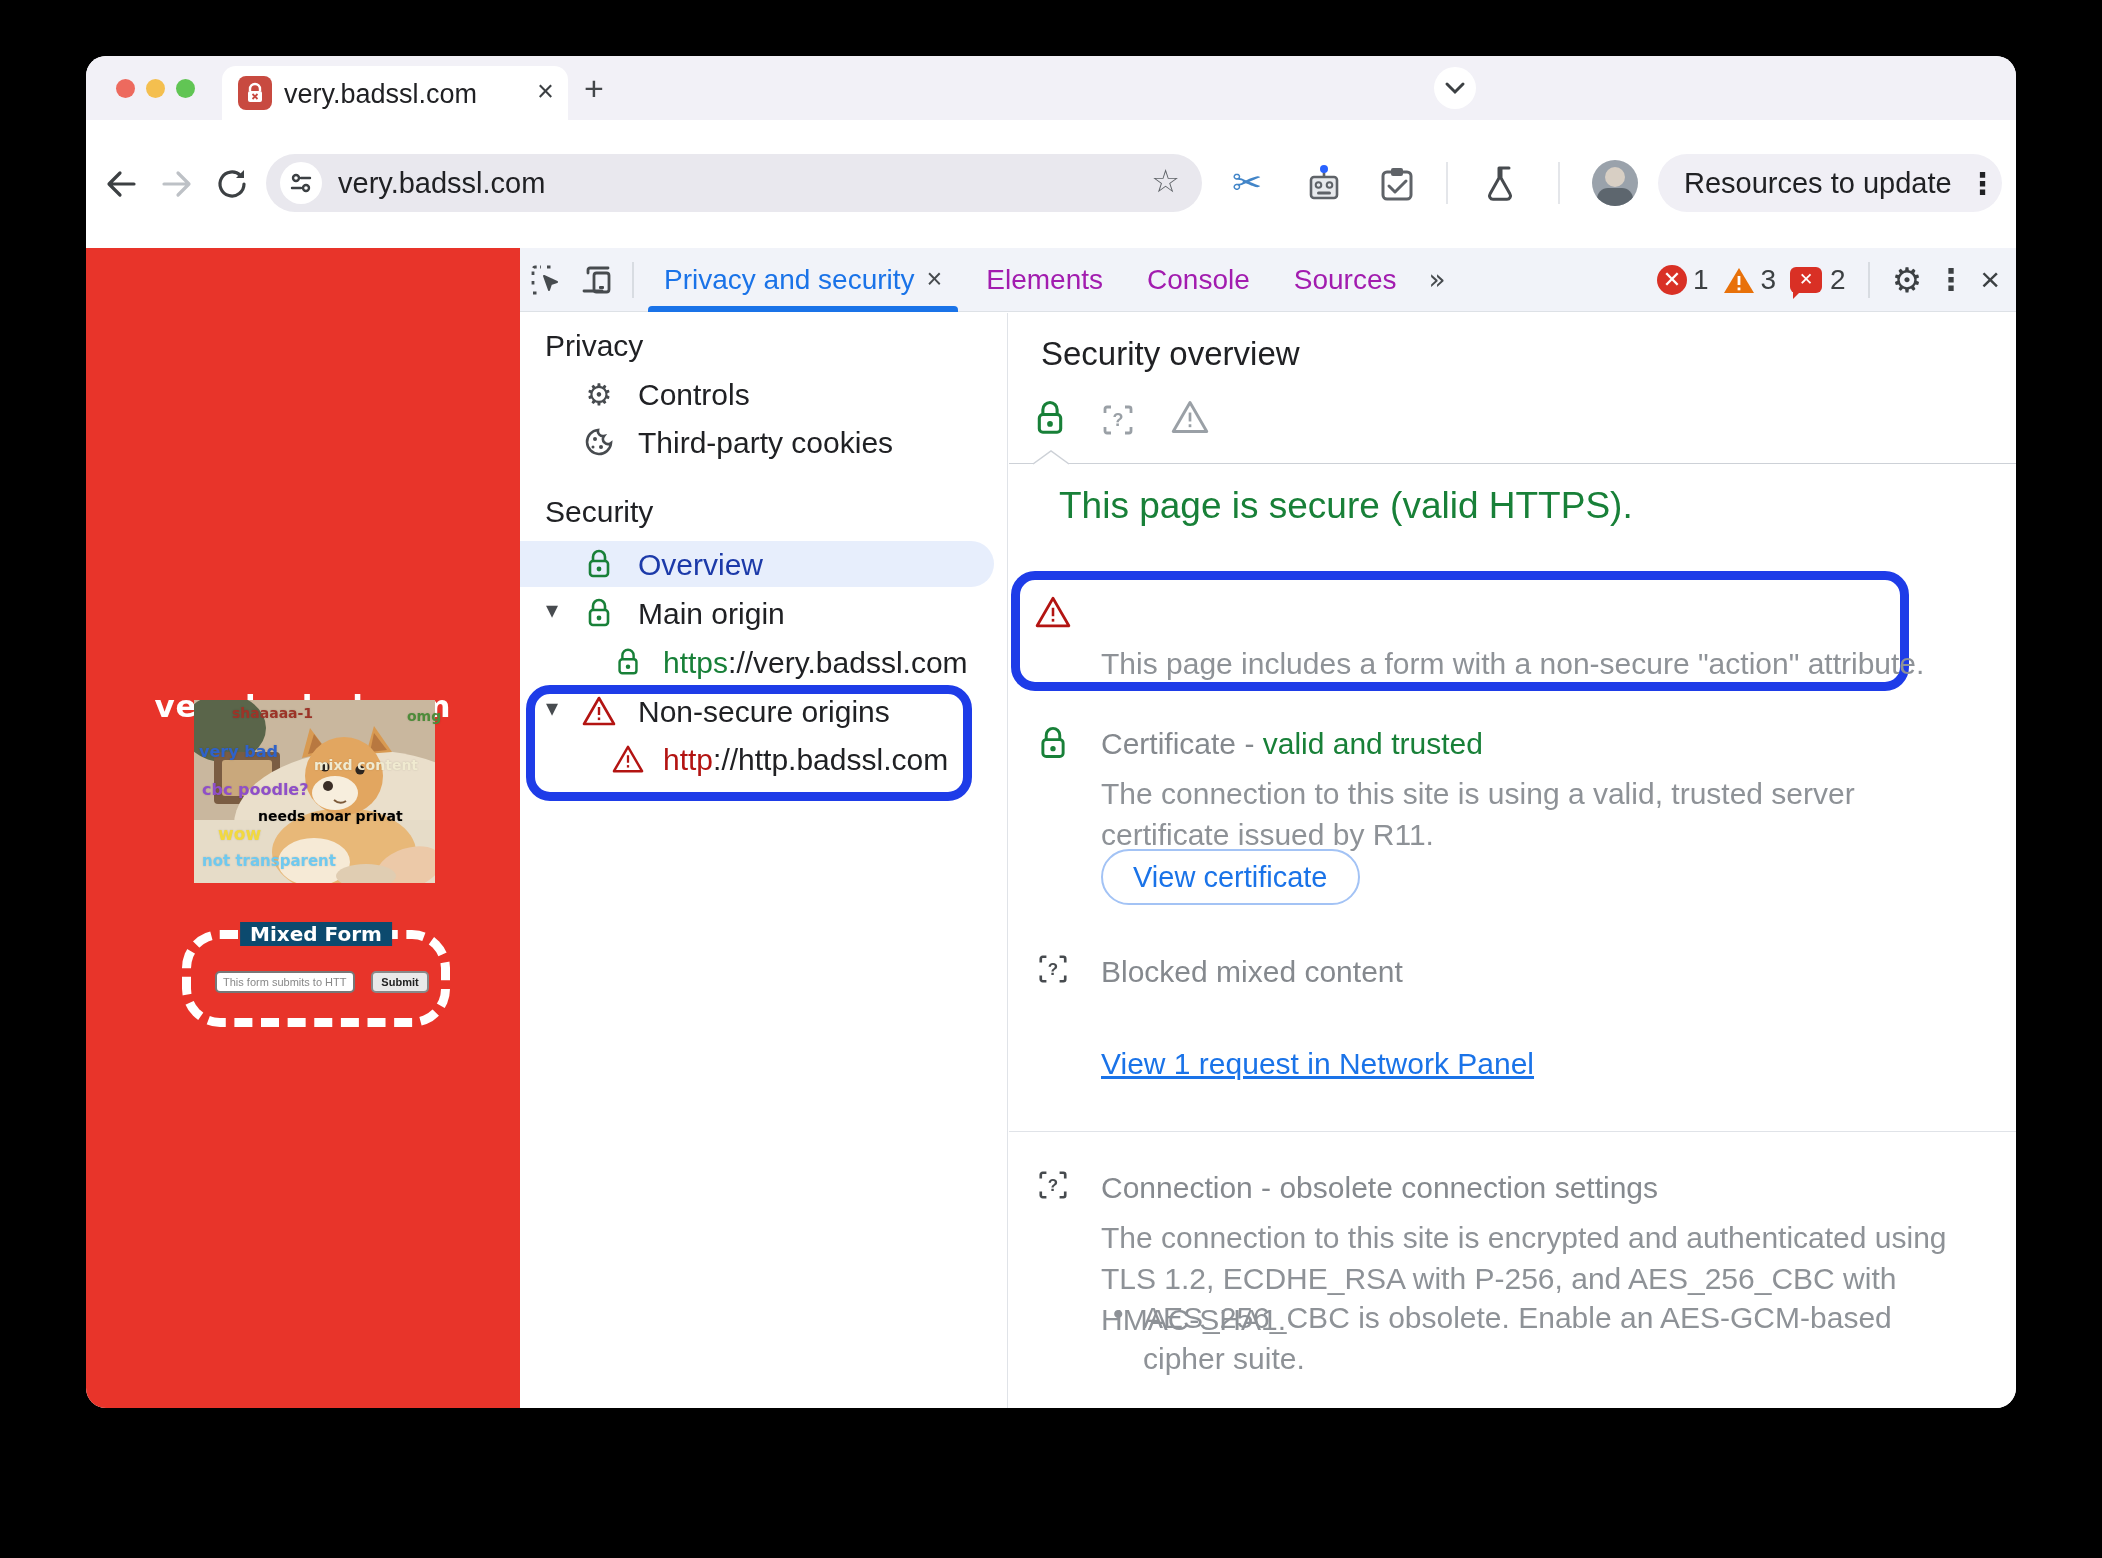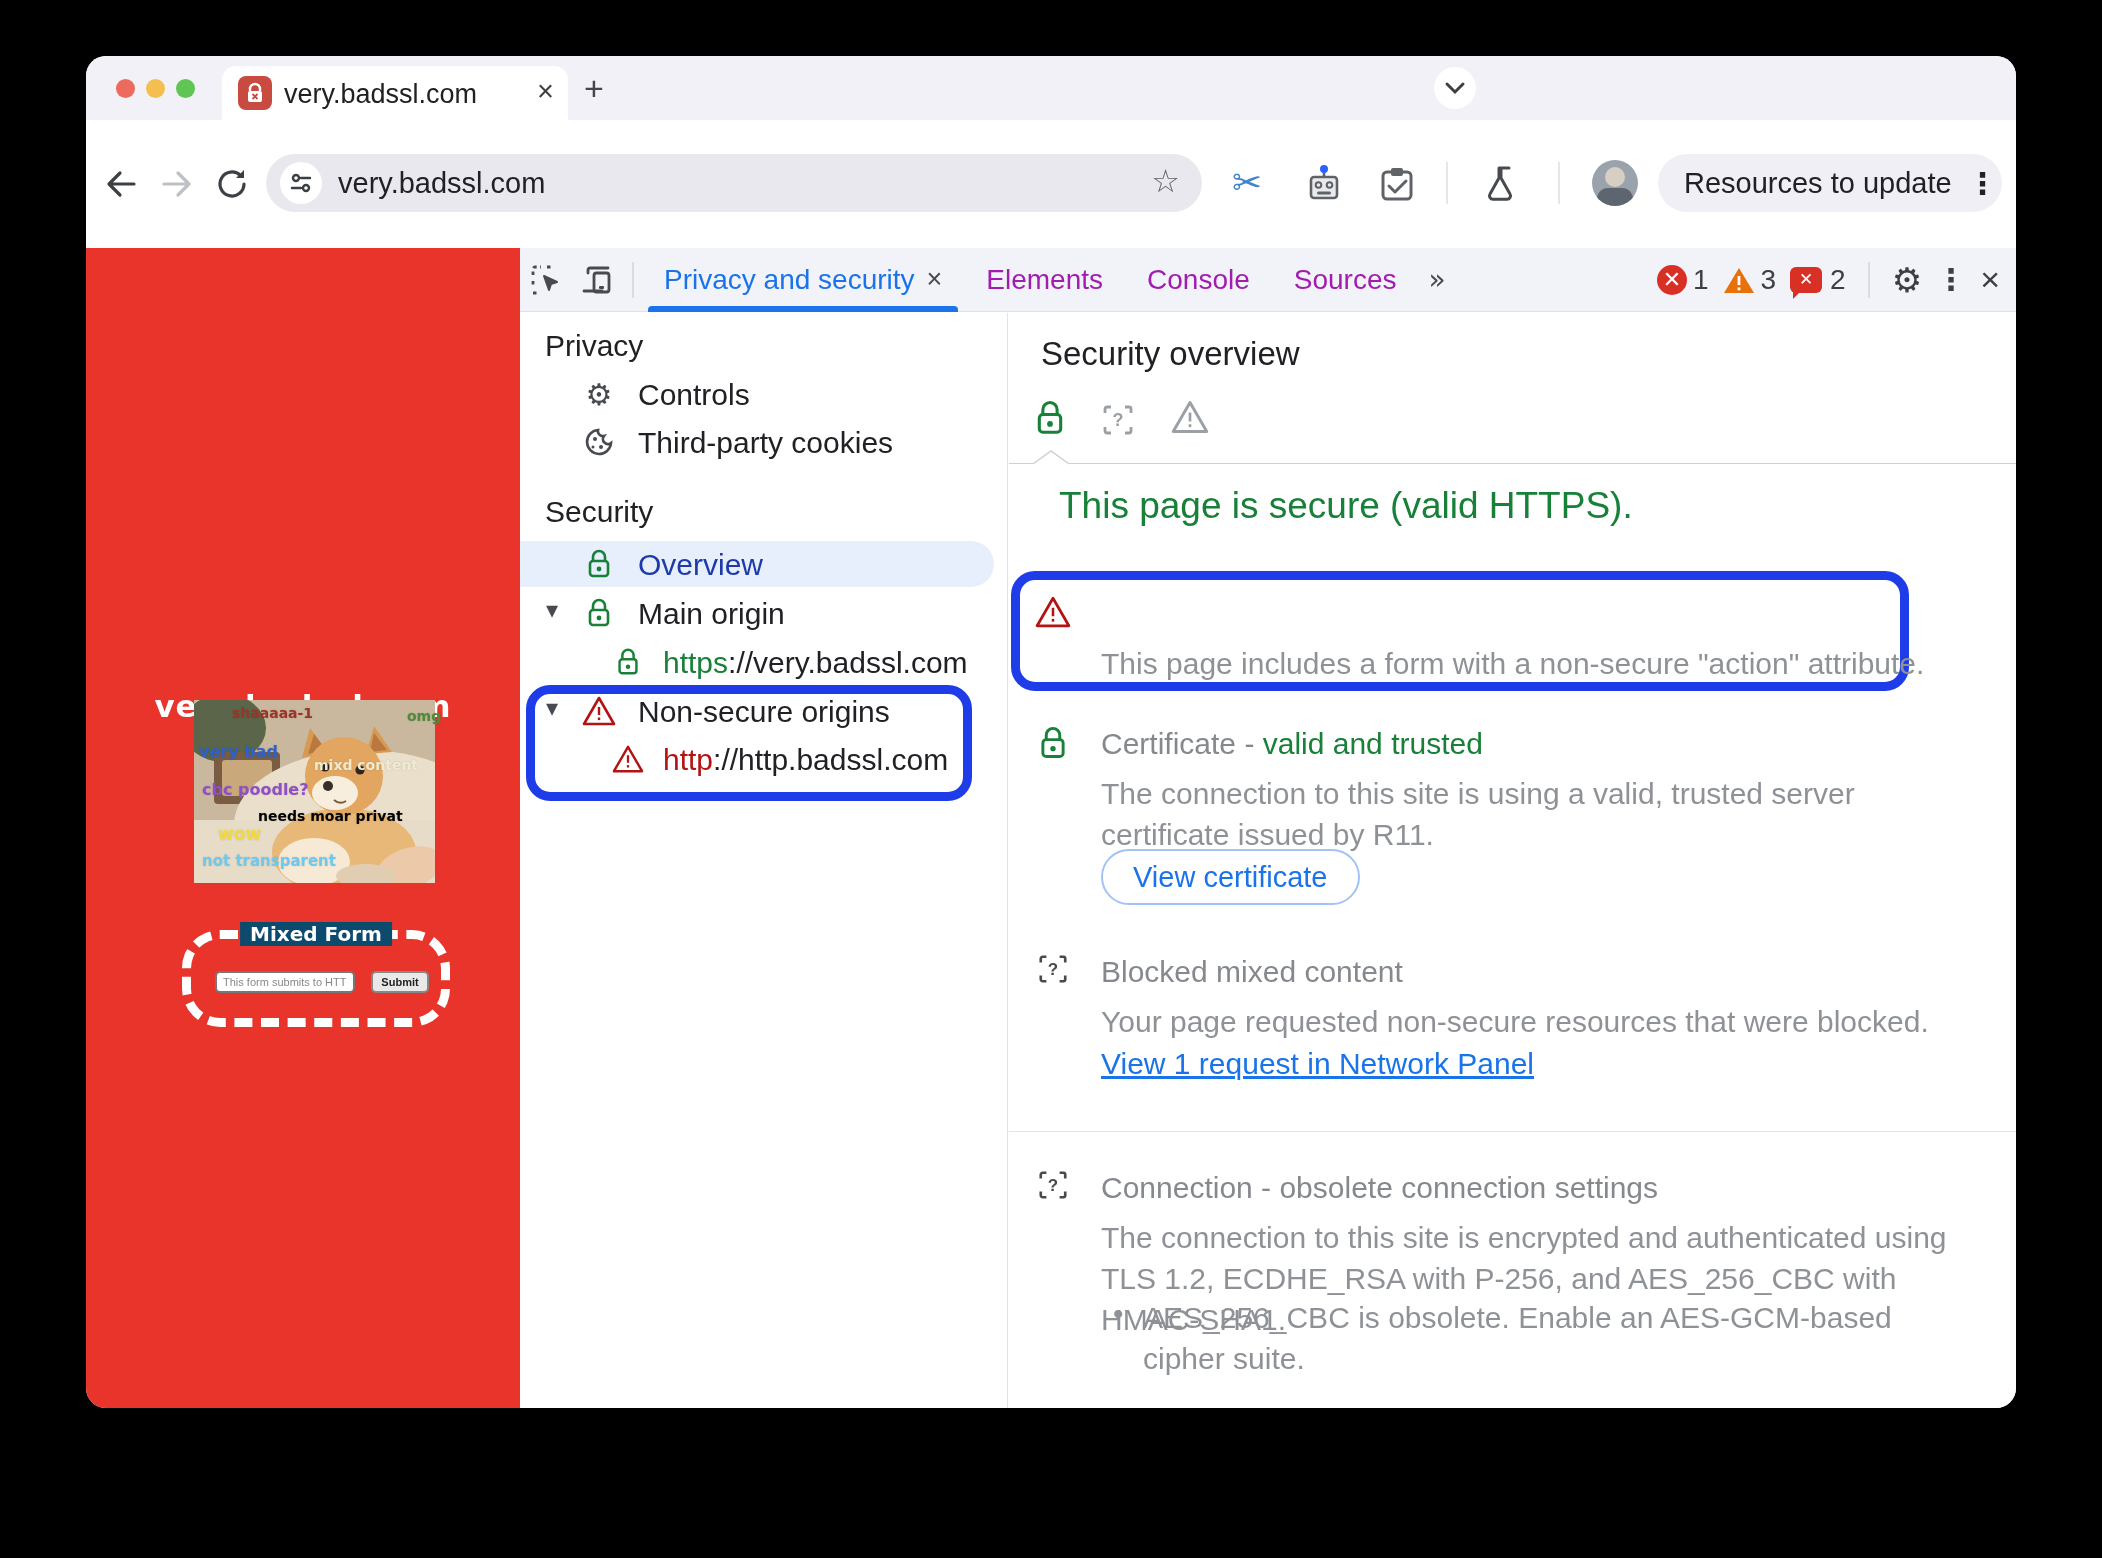--- a/index.html
+++ b/index.html
@@ -440,21 +440,20 @@
         <div class="sec-body" style="top:460px;">The connection to this site is using a valid, trusted server certificate issued by R11.</div>
         <button class="view-cert">View certificate</button>
 
         <div class="sec-icon" style="top:640px;left:28px;">
           <svg width="32" height="32" viewBox="0 0 34 34">
             <path d="M4 10V6a2 2 0 0 1 2-2h4M24 4h4a2 2 0 0 1 2 2v4M30 24v4a2 2 0 0 1-2 2h-4M10 30H6a2 2 0 0 1-2-2v-4" fill="none" stroke="#474b4f" stroke-width="2.8"></path>
             <text x="17" y="23" text-anchor="middle" font-size="18" fill="#474b4f" font-family="Liberation Sans,sans-serif" font-weight="bold">?</text>
           </svg>
         </div>
         <div class="sec-title" style="top:642px;">Blocked mixed content</div>
-        <div class="sec-body" style="top:688px;">Your page requested non-secure resources that were blocked.</div>
         <a class="net-link">View 1 request in Network Panel</a>
 
         <div class="divider2"></div>
 
         <div class="sec-icon" style="top:856px;left:28px;">
           <svg width="32" height="32" viewBox="0 0 34 34">
             <path d="M4 10V6a2 2 0 0 1 2-2h4M24 4h4a2 2 0 0 1 2 2v4M30 24v4a2 2 0 0 1-2 2h-4M10 30H6a2 2 0 0 1-2-2v-4" fill="none" stroke="#474b4f" stroke-width="2.8"></path>
             <text x="17" y="23" text-anchor="middle" font-size="18" fill="#474b4f" font-family="Liberation Sans,sans-serif" font-weight="bold">?</text>
           </svg>
         </div>

